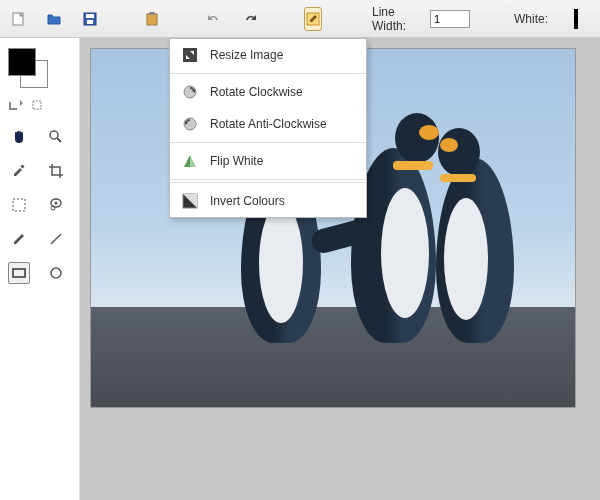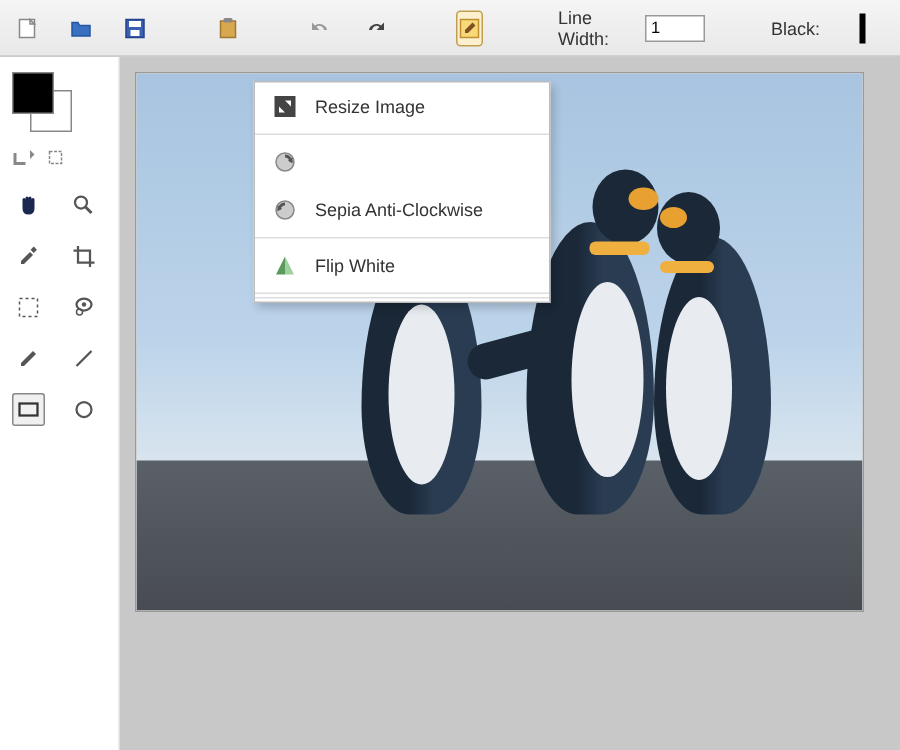--- a/index.html
+++ b/index.html
@@ -27,21 +27,21 @@
 .canvas { background: #fff; border: 1px solid #999; width: 486px; height: 360px; position: relative; overflow: hidden; }
 .sky { position: absolute; inset: 0; background: linear-gradient(180deg, #a8c4e0 0%, #bcd4ea 50%, #d8e4ee 72%); }
 .ground { position: absolute; left: 0; right: 0; bottom: 0; height: 28%; background: linear-gradient(180deg, #5a6068 0%, #484c52 100%); }
 .penguin { position: absolute; bottom: 18%; }
 .p-body { background: linear-gradient(90deg, #1a2838 40%, #2a3c52 60%); border-radius: 50% 50% 40% 40% / 60% 60% 40% 40%; position: relative; }
 .p-belly { position: absolute; background: #e8ecf0; border-radius: 50%; }
 .p-head { position: absolute; background: #1a2838; border-radius: 50%; }
 .p-cheek { position: absolute; background: #e8a030; border-radius: 50%; }
 .p-neck { position: absolute; background: #f0b040; }
 
-.dropdown { position: absolute; left: 169px; top: 54px; width: 198px; background: #fff; border: 1px solid #bbb; box-shadow: 2px 3px 6px rgba(0,0,0,0.2); z-index: 100; }
+.dropdown { position: absolute; left: 169px; top: 38px; width: 198px; background: #fff; border: 1px solid #bbb; box-shadow: 2px 3px 6px rgba(0,0,0,0.2); z-index: 100; }
 .dd-item { display: flex; align-items: center; padding: 8px 12px; cursor: pointer; gap: 12px; }
 .dd-sep { height: 1px; background: #ddd; margin: 2px 0; }
 .dd-icon { width: 16px; height: 16px; display: flex; align-items: center; justify-content: center; flex-shrink: 0; }
 .dd-label { color: #333; font-size: 12px; }
 </style>
 </head>
 <body>
 
 <div class="toolbar">
   <span class="tb-btn">
@@ -84,21 +84,21 @@
   <span class="tb-btn active-btn">
     <svg width="16" height="16">
         <rect x="2" y="2" width="12" height="12" fill="#f8d878" stroke="#c09030"></rect>
         <path d="M10 4 L12 6 L7 11 L5 11 L5 9 Z" fill="#805020"></path>
       </svg>
   </span>
   <span class="tb-sep"></span>
   <span class="tb-label">Line Width:</span>
   <input class="tb-input" value="1" style="">
   <span style="width:18px"></span>
-  <span class="tb-label">Black:</span>
+  <span class="tb-label">White:</span>
   <span class="mode-box"></span>
   <span class="mode-box filled"></span>
 </div>
 
 <div class="workspace">
   <div class="sidebar">
     <div class="color-swatch">
       <div class="color-primary"></div>
       <div class="color-secondary"></div>
     </div>
@@ -211,36 +211,46 @@
   </div>
   <div class="dd-sep"></div>
   <div class="dd-item">
     <span class="dd-icon">
         <svg width="16" height="16">
           <circle cx="8" cy="8" r="6" fill="#ccc" stroke="#888"></circle>
           <path d="M8 3 A5 5 0 0 1 13 8 L11 8 A3 3 0 0 0 8 5 Z" fill="#555"></path>
           <path d="M13 5 L13 9 L10 7 Z" fill="#555"></path>
         </svg>
       </span>
+    <span class="dd-label">Rotate Clockwise</span>
   </div>
   <div class="dd-item">
     <span class="dd-icon">
         <svg width="16" height="16">
           <circle cx="8" cy="8" r="6" fill="#ccc" stroke="#888"></circle>
           <path d="M8 3 A5 5 0 0 0 3 8 L5 8 A3 3 0 0 1 8 5 Z" fill="#555"></path>
           <path d="M3 5 L3 9 L6 7 Z" fill="#555"></path>
         </svg>
       </span>
-    <span class="dd-label">Sepia Anti-Clockwise</span>
+    <span class="dd-label">Rotate Anti-Clockwise</span>
   </div>
   <div class="dd-sep"></div>
   <div class="dd-item">
     <span class="dd-icon">
         <svg width="16" height="16">
           <path d="M2 14 L8 2 L8 14 Z" fill="#5a9a5a"></path>
           <path d="M14 14 L8 2 L8 14 Z" fill="#a0d0a0"></path>
         </svg>
       </span>
     <span class="dd-label">Flip White</span>
   </div>
   <div class="dd-sep"></div>
   <div class="dd-sep"></div>
+  <div class="dd-item">
+    <span class="dd-icon">
+        <svg width="16" height="16">
+          <rect x="1" y="1" width="14" height="14" fill="#333" stroke="#888"></rect>
+          <path d="M1 1 L15 15 L15 1 Z" fill="#ddd"></path>
+        </svg>
+      </span>
+    <span class="dd-label">Invert Colours</span>
+  </div>
 </div>
 
 </body></html>

